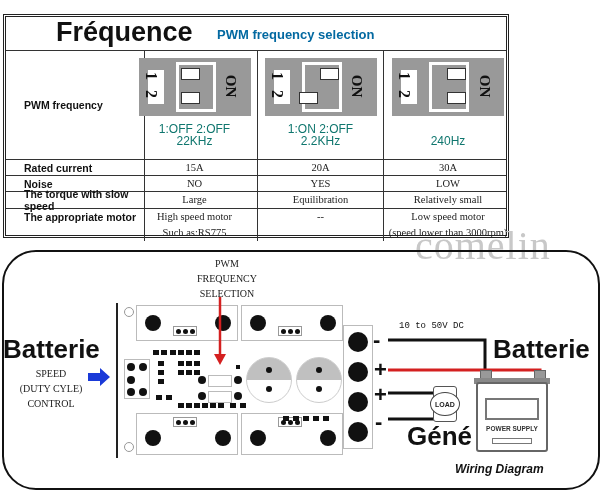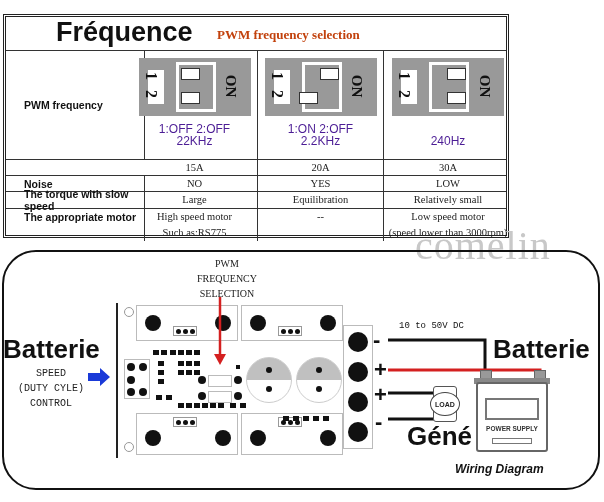--- a/index.html
+++ b/index.html
@@ -2,21 +2,21 @@
 <html><head>
 <meta charset="utf-8">
 <style>
   * { box-sizing: border-box; margin: 0; padding: 0; }
   body { width: 604px; height: 502px; background: #ffffff; position: relative; overflow: hidden; font-family: "Liberation Sans", sans-serif; }
 
   
   .tbl { position: absolute; left: 3px; top: 14px; width: 506px; height: 224px; border: 3px double #222; background:#fff; }
   .tbl-title { position: absolute; left: 0; top: 0; width: 100%; height: 34px; border-bottom: 1px solid #333; }
   .title-big { position: absolute; left: 50px; top: 0px; font-family: "Liberation Sans", sans-serif; font-weight: bold; font-size: 27px; color: #111; }
-  .title-sub { position: absolute; left: 211px; top: 10px; font-family: Liberation Serif, serif; font-weight: bold; font-size: 13px; color: #c2410c; }
+  .title-sub { position: absolute; left: 211px; top: 10px; font-family: Liberation Sans, sans-serif; font-weight: bold; font-size: 13px; color: #0369a1; }
 
   .row { position: absolute; left: 0; width: 100%; border-bottom: 1px solid #333; }
   .row .lbl { position: absolute; left: 13px; top: 0; height: 100%; width: 126px; border-right: 1px solid #333; font-weight: bold; font-size: 10.5px; padding-left: 5px; display: flex; align-items: center; color:#111; }
   .row .c { position: absolute; top: 0; height: 100%; font-family: "Liberation Serif", serif; font-size: 10.5px; text-align: center; color:#222; }
   .c1 { left: 126px; width: 126px; border-right: 1px solid #333; }
   .c2 { left: 252px; width: 126px; border-right: 1px solid #333; }
   .c3 { left: 378px; width: 128px; }
 
   .row-pwm { top: 34px; height: 109px; }
   .row-rated { top: 143px; height: 16px; }
@@ -26,21 +26,21 @@
   .row-motor .lbl { align-items: flex-start; padding-top: 2px; }
   .row .c span { display:block; line-height: 16px; }
 
   .dip { position: absolute; left: 50%; top: 7px; width: 112px; height: 58px; margin-left: -56px; background: #999; }
   .dip .num { position: absolute; left: 9px; top: 12px; width: 16px; height: 34px; background: #fff; }
   .dip .num-1 { position: absolute; left: 8px; top: 10px; font-weight: bold; font-size: 16px; transform: rotate(90deg); color:#111; line-height:16px; }
   .dip .num-2 { position: absolute; left: 8px; top: 28px; font-weight: bold; font-size: 16px; transform: rotate(90deg); color:#111; line-height:16px; }
   .dip .frame { position: absolute; left: 37px; top: 4px; width: 40px; height: 50px; border: 3px solid #fff; background:#999; }
   .dip .sw { position: absolute; width: 19px; height: 12px; background: #fff; border: 1px solid #333; }
   .dip .on { position: absolute; right: 8px; top: 20px; font-weight: bold; font-size: 15px; transform: rotate(90deg); color:#111; }
-  .dip-caption { position: absolute; left: 0; width: 100%; text-align: center; font-family: "Liberation Sans", sans-serif; font-size: 12px; color:#4c1d95; line-height: 12px; }
+  .dip-caption { position: absolute; left: 0; width: 100%; text-align: center; font-family: "Liberation Sans", sans-serif; font-size: 12px; color:#0f766e; line-height: 12px; }
   .cap1 { top: 72px; }
   .cap2 { top: 84px; }
 
   
   .watermark { position: absolute; left: 415px; top: 222px; font-family: "Liberation Serif", serif; font-size: 40px; color: #c8c8c8; letter-spacing: 1px; }
   .wiring { position: absolute; left: 2px; top: 250px; width: 598px; height: 240px; border: 2px solid #111; border-radius: 34px; background: transparent; }
 
   .board { position: absolute; left: 116px; top: 303px; width: 256px; height: 155px; border-left: 2px solid #222; background:#fff; }
   .pad-box { position: absolute; border: 1px solid #bbb; background: #fff; }
   .hole { position: absolute; width: 16px; height: 16px; border-radius: 50%; background: #111; }
@@ -48,21 +48,21 @@
   .sq { position: absolute; width: 6px; height: 5px; background: #111; }
   .cap { position: absolute; width: 46px; height: 46px; border-radius: 50%; border: 1px solid #ccc; background: linear-gradient(#c0c0c0 50%, #fff 50%); }
   .cap .dot { position: absolute; left: 19px; width: 6px; height: 6px; border-radius: 50%; background:#111; }
   .conn { position: absolute; width: 24px; height: 10px; border: 1px solid #999; background:#fff; }
   .conn i { position: absolute; top: 2px; width: 5px; height: 5px; background:#111; border-radius: 50%; }
 
   .term-block { position: absolute; left: 343px; top: 325px; width: 30px; height: 124px; border: 1px solid #bbb; background: #fff; }
   .term { position: absolute; left: 4px; width: 20px; height: 20px; border-radius: 50%; background: #111; }
 
   .txt-pot { position: absolute; left: 3px; top: 334px; font-weight: bold; font-size: 26px; color: #111; }
-  .speed-ctl { position: absolute; left: 14px; top: 366px; width: 74px; font-family: Liberation Mono, monospace; font-size: 10px; text-align: center; color:#222; line-height: 15px; }
+  .speed-ctl { position: absolute; left: 14px; top: 366px; width: 74px; font-family: Liberation Serif, serif; font-size: 10px; text-align: center; color:#222; line-height: 15px; }
   .pwm-sel { position: absolute; left: 192px; top: 256px; width: 70px; font-family: "Liberation Serif", serif; font-size: 10px; text-align: center; color:#222; line-height: 15px; }
   .volt { position: absolute; left: 399px; top: 321px; font-family: "Liberation Mono", monospace; font-size: 9px; color:#111; }
   .txt-batt { position: absolute; left: 493px; top: 334px; font-weight: bold; font-size: 26px; color: #111; }
   .txt-gene { position: absolute; left: 407px; top: 421px; font-weight: bold; font-size: 26px; color: #111; }
   .wd-label { position: absolute; left: 455px; top: 462px; font-weight: bold; font-style: italic; font-size: 12px; color: #111; }
   .sign { position: absolute; font-weight: bold; font-size: 22px; color:#111; line-height: 20px; }
 
   .wires { position: absolute; left: 0; top: 0; width: 604px; height: 502px; pointer-events: none; }
 
   .load { position: absolute; left: 433px; top: 386px; width: 24px; height: 36px; border: 1px solid #555; background:#fff; border-radius: 3px; }
@@ -125,20 +125,21 @@
           <div class="sw" style="left:15px;top:3px;"></div>
           <div class="sw" style="left:15px;top:27px;"></div>
         </div>
         <span class="on">ON</span>
       </div>
       <div class="dip-caption cap2">240Hz</div>
     </div>
   </div>
 
   <div class="row row-rated">
+    <div class="lbl">Rated current</div>
     <div class="c c1">
         <span>15A</span>
       </div>
     <div class="c c2">
         <span>20A</span>
       </div>
     <div class="c c3">
         <span>30A</span>
       </div>
   </div>

